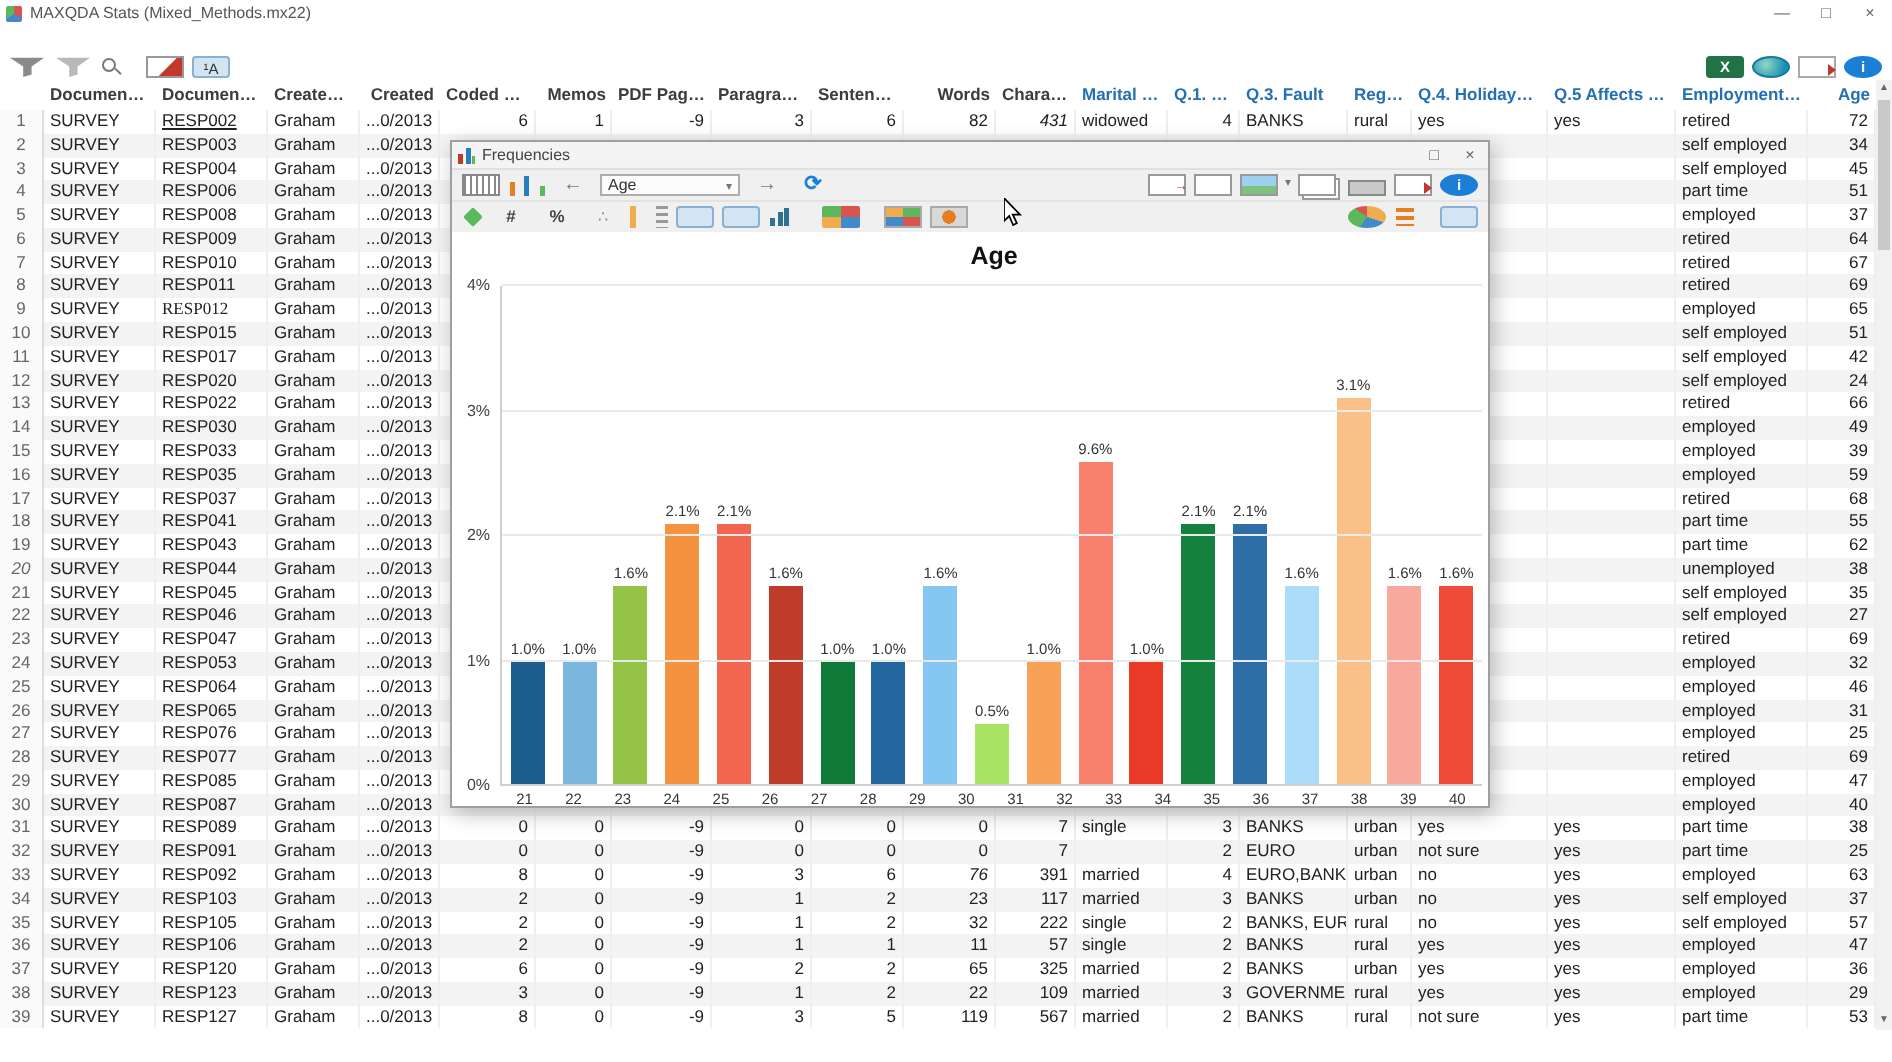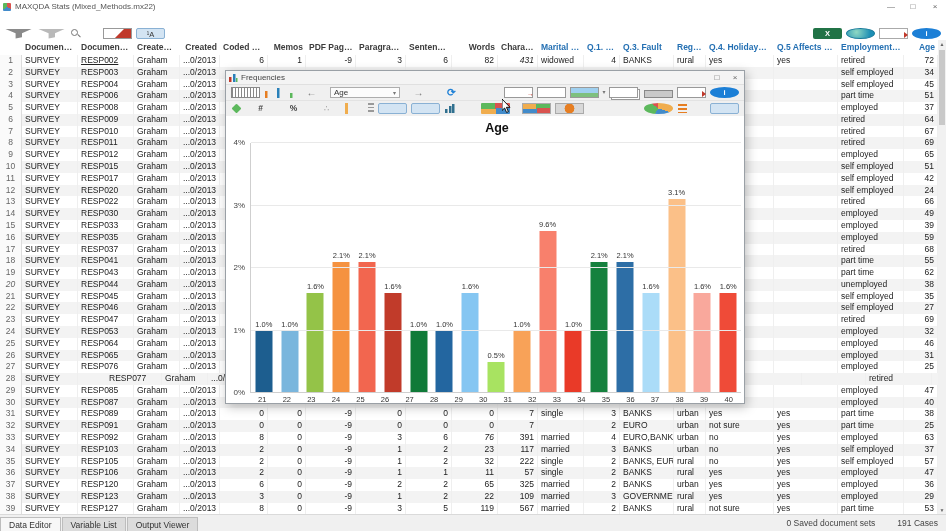--- a/index.html
+++ b/index.html
@@ -7,21 +7,21 @@
   
   #titlebar{position:absolute;left:0;top:0;right:0;height:13px;background:#fff;display:flex;align-items:center;font-size:8px;color:#555;}
   #title-icon{width:8px;height:8px;margin:0 4px 0 3px;background:conic-gradient(#d9534f 0 33%,#428bca 0 66%,#5cb85c 0);border-radius:1px;}
   #win-controls{position:absolute;right:0;top:0;height:13px;display:flex;}
   #win-controls span{width:22px;text-align:center;line-height:13px;font-size:8px;color:#666;}
   #menubar{position:absolute;left:0;top:13px;right:0;height:14px;background:#fff;display:flex;align-items:center;font-size:9.5px;color:#222;}
   #menubar .mi{padding:0 9px;line-height:14px;}
   #toolbar{position:absolute;left:0;top:27px;right:0;height:13px;background:#fff;border-bottom:1px solid #e6e6e6;display:flex;align-items:center;padding-left:2px;}
   #toolbar-right{position:absolute;right:3px;top:27px;height:13px;display:flex;align-items:center;}
   
-  .ic{display:inline-block;width:29px;height:11px;line-height:11px;text-align:center;font-size:8.5px;color:#555;vertical-align:middle;box-sizing:border-box;margin:0 2px;position:relative;}
+  .ic{display:inline-block;width:19px;height:11px;line-height:11px;text-align:center;font-size:8.5px;color:#555;vertical-align:middle;box-sizing:border-box;margin:0 2px;position:relative;}
   .ic.sel{background:#d3e4f3;border:1px solid #8ab1d4;border-radius:2px;}
   .i-filter-icon{background:#8a8a8a;clip-path:polygon(5% 8%,95% 8%,62% 48%,62% 84%,40% 96%,40% 48%);}
   .i-filter-clear-icon{background:#b9b9b9;clip-path:polygon(5% 8%,95% 8%,62% 48%,62% 84%,40% 96%,40% 48%);}
   .i-search-icon{border:none;}
   .i-search-icon::before{content:"";position:absolute;left:1px;top:1px;width:5px;height:5px;border:1.3px solid #777;border-radius:50%;}
   .i-search-icon::after{content:"";position:absolute;left:7px;top:7px;width:3.5px;height:1.4px;background:#777;transform:rotate(45deg);}
   .i-insert-column-icon{border:1px solid #999;background:linear-gradient(135deg,#fff 55%,#c0392b 56%);}
   .i-value-labels-icon{font-size:7.5px;color:#333;}
   .i-excel-icon{background:#217346;color:#fff;border-radius:2px;font-size:7.5px;font-weight:bold;}
   .i-globe-icon{border-radius:50%;background:radial-gradient(circle at 35% 35%,#8fd8c3,#1d8fb5 75%);border:1px solid #177a9a;}
@@ -327,21 +327,21 @@
         <div class="td" style="width: 54px;"></div>
         <div class="td" style="width: 32px;"></div>
         <div class="td" style="width: 68px;"></div>
         <div class="td" style="width: 64px;"></div>
         <div class="td" style="width: 66px;">retired</div>
         <div class="td ar" style="width: 34px;">69</div>
       </div>
       <div class="tr">
         <div class="td num" style="width: 22px;">9</div>
         <div class="td" style="width: 56px;">SURVEY</div>
-        <div class="td" style="width: 56px;">RESP012</div>
+        <div class="td" style="width: 56px; font-family: Liberation Serif, serif;">RESP012</div>
         <div class="td" style="width: 46px;">Graham</div>
         <div class="td ar" style="width: 40px;">...0/2013 10:37</div>
         <div class="td ar" style="width: 48px;"></div>
         <div class="td ar" style="width: 38px;"></div>
         <div class="td ar" style="width: 50px;"></div>
         <div class="td ar" style="width: 50px;"></div>
         <div class="td ar" style="width: 46px;"></div>
         <div class="td ar" style="width: 46px;"></div>
         <div class="td ar" style="width: 40px;"></div>
         <div class="td" style="width: 46px;"></div>
@@ -745,21 +745,21 @@
         <div class="td" style="width: 54px;"></div>
         <div class="td" style="width: 32px;"></div>
         <div class="td" style="width: 68px;"></div>
         <div class="td" style="width: 64px;"></div>
         <div class="td" style="width: 66px;">employed</div>
         <div class="td ar" style="width: 34px;">25</div>
       </div>
       <div class="tr alt">
         <div class="td num" style="width: 22px;">28</div>
         <div class="td" style="width: 56px;">SURVEY</div>
-        <div class="td" style="width: 56px; margin-left: 28px;">RESP077</div>
+        <div class="td" style="width: 56px;">RESP077</div>
         <div class="td" style="width: 46px;">Graham</div>
         <div class="td ar" style="width: 40px;">...0/2013 10:37</div>
         <div class="td ar" style="width: 48px;"></div>
         <div class="td ar" style="width: 38px;"></div>
         <div class="td ar" style="width: 50px;"></div>
         <div class="td ar" style="width: 50px;"></div>
         <div class="td ar" style="width: 46px;"></div>
         <div class="td ar" style="width: 46px;"></div>
         <div class="td ar" style="width: 40px;"></div>
         <div class="td" style="width: 46px;"></div>
@@ -1014,31 +1014,20 @@
         <div class="td ar" style="width: 34px;">53</div>
       </div>
     </div>
 
   <div id="vscroll">
     <span class="arr" style="top:0">▲</span>
     <div id="vs-thumb"></div>
     <span class="arr" style="bottom:0">▼</span>
   </div>
 
-  <div id="statusbar">
-    <div id="tabs">
-        <div class="tab active">Data Editor</div>
-        <div class="tab">Variable List</div>
-        <div class="tab">Output Viewer</div>
-      </div>
-    <div id="status-right">
-      <span>0 Saved document sets</span>
-      <span>191 Cases</span>
-    </div>
-  </div>
 
   <div id="dialog">
     <div id="dlg-titlebar">
       <span class="i-frequencies-icon ic" style="width:9px"></span>
       <span>Frequencies</span>
       <div id="dlg-controls">
         <span>□</span>
         <span>×</span>
       </div>
     </div>

